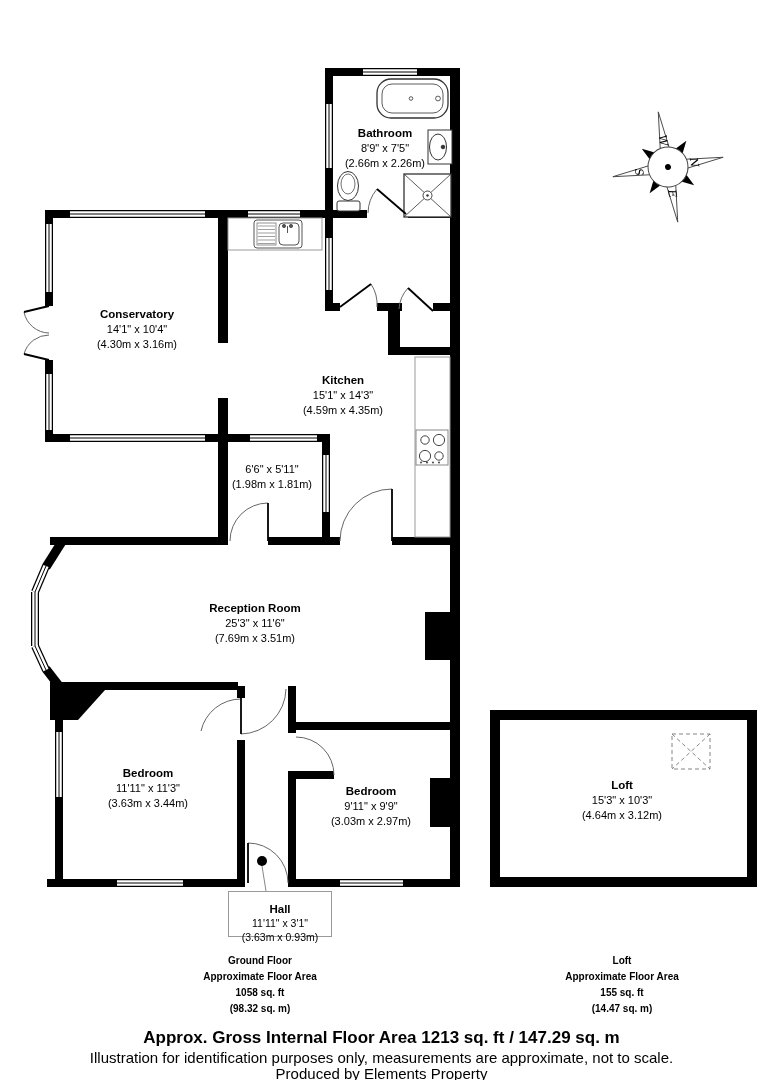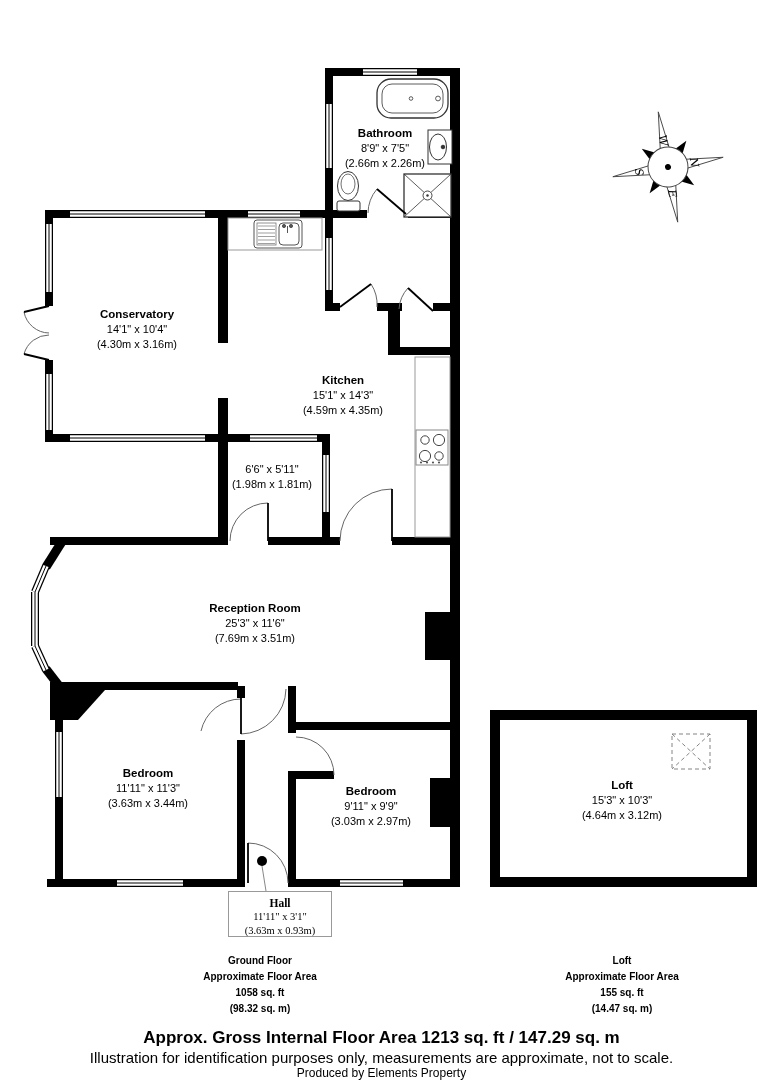--- a/index.html
+++ b/index.html
@@ -4,28 +4,28 @@
 <style>
   html,body{margin:0;padding:0;background:#fff;}
   .canvas{position:relative;width:763px;height:1080px;background:#ffffff;
           font-family:"Liberation Sans",sans-serif;color:#000;overflow:hidden;}
   .canvas svg{position:absolute;left:0;top:0;}
   .room-label{position:absolute;transform:translateX(-50%);text-align:center;
               white-space:nowrap;font-size:11px;line-height:15px;}
   .room-label .rname{font-weight:bold;font-size:11.5px;}
   .hall-box{position:absolute;left:228px;top:891px;width:104px;height:46px;
             border:1px solid #999;background:#fff;text-align:center;
-            font-size:10.5px;line-height:14px;padding-top:4px;box-sizing:border-box;font-family:Liberation Serif, serif;}
+            font-size:10.5px;line-height:14px;padding-top:10px;box-sizing:border-box;}
   .hall-box .rname{font-weight:bold;font-size:11.5px;}
   .area-block{position:absolute;transform:translateX(-50%);text-align:center;
               font-weight:bold;font-size:10px;line-height:16px;white-space:nowrap;}
   .footer{position:absolute;left:0;width:763px;text-align:center;}
   .footer .ftitle{font-weight:bold;font-size:17px;line-height:20px;}
   .footer .fnote{font-size:15px;line-height:14px;margin-top:3px;}
-  .footer .fcredit{font-size:12px;line-height:15px;margin-top:1px;}
+  .footer .fcredit{font-size:15px;line-height:15px;margin-top:1px;}
 </style>
 </head>
 <body>
 
 <div class="canvas">
 
 <svg width="763" height="1080" viewBox="0 0 763 1080">
 
   <g fill="#000">
 

